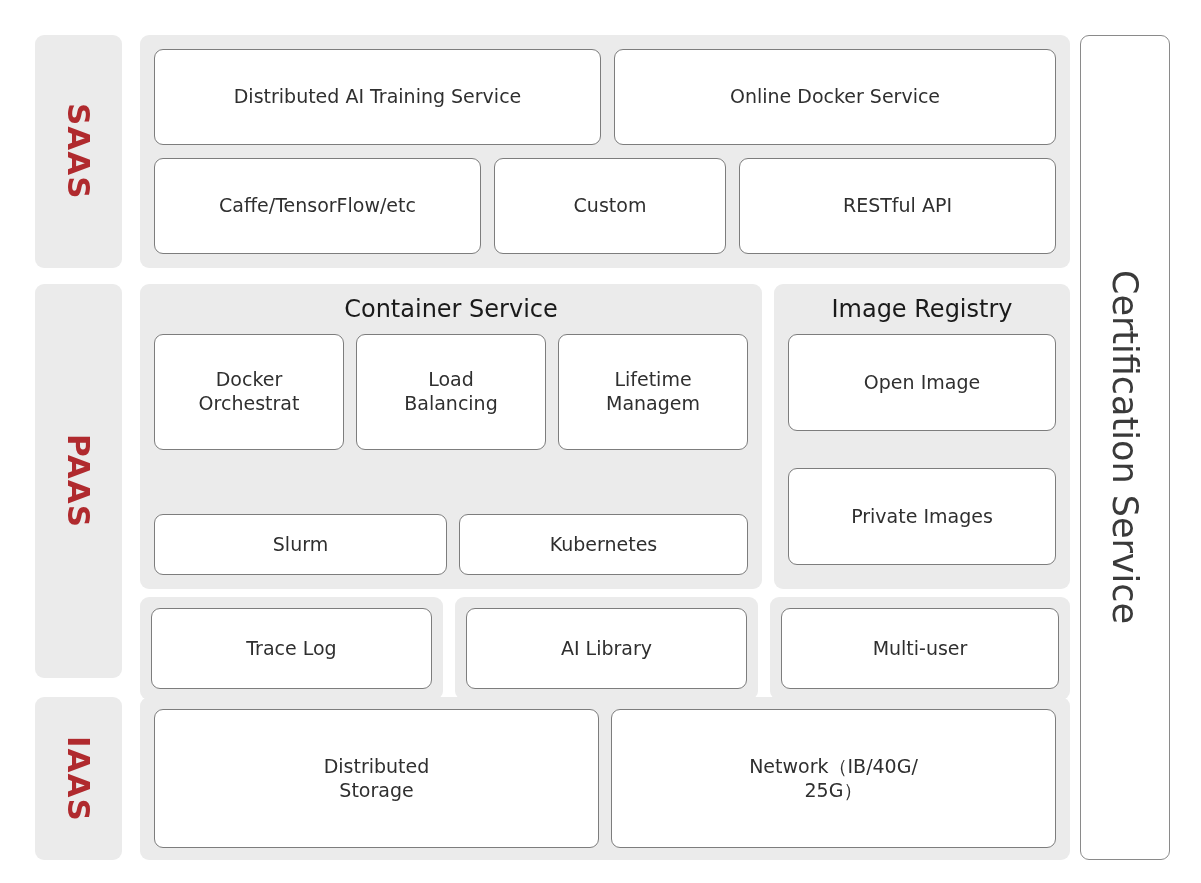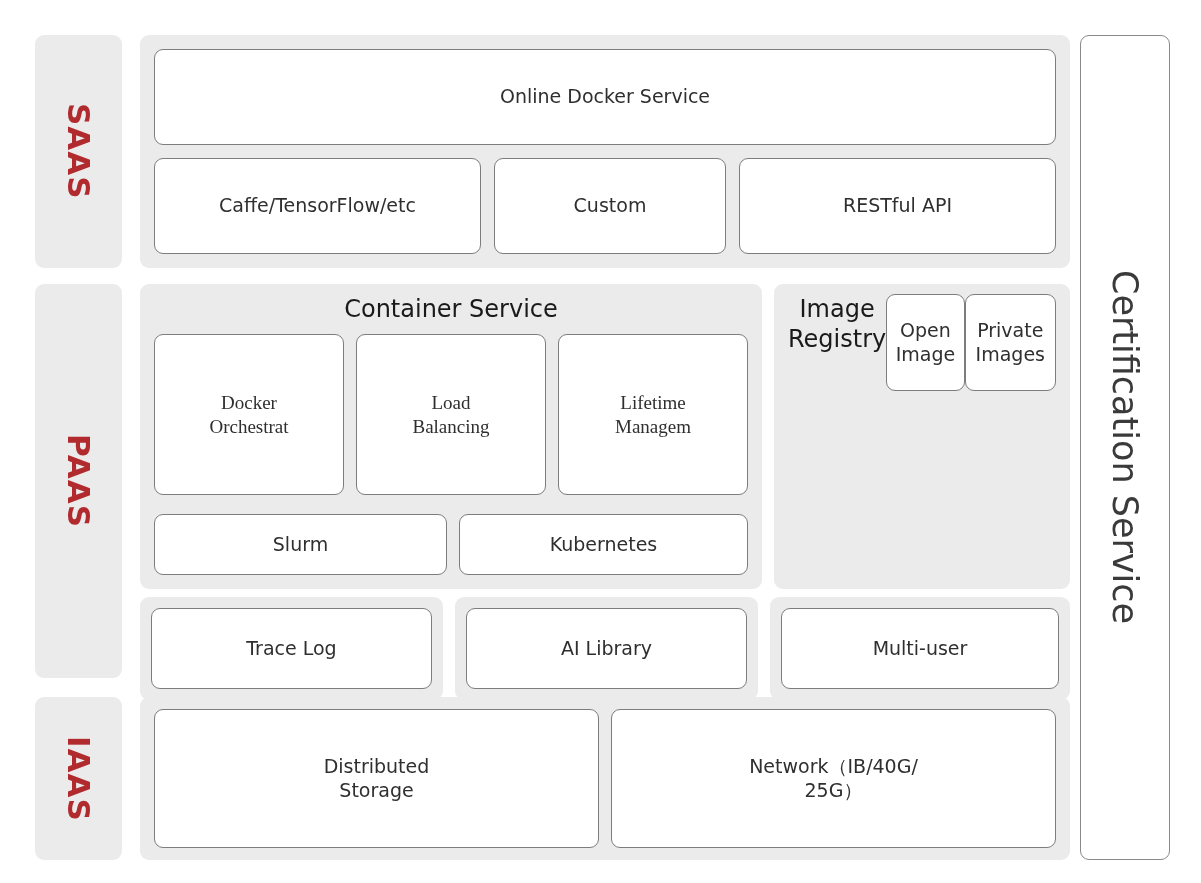--- a/index.html
+++ b/index.html
@@ -100,37 +100,36 @@
   }
   .panel-container-service {
     flex: 0 0 622px;
     padding: 10px 14px 14px 14px;
     box-sizing: border-box;
     display: flex;
     flex-direction: column;
   }
   .panel-image-registry {
     flex: 1 1 auto;
-    padding: 10px 14px 0 14px;
-    box-sizing: border-box;
-    display: flex;
-    flex-direction: row;
+    padding: 10px 14px 24px 14px;
+    box-sizing: border-box;
+    display: flex;
+    flex-direction: column;
   }
   .panel-title {
     text-align: center;
     font-size: 24px;
     color: #1a1a1a;
     line-height: 1.25;
     margin-bottom: 10px;
   }
   .cs-top {
     display: flex;
     gap: 12px;
-    height: 161px;
-    font-family: Liberation Serif, serif;
+    height: 116px;
   }
   .cs-top .card { flex: 1 1 0; height: 100%; }
   .cs-spacer { flex: 1 1 auto; min-height: 8px; }
   .cs-bottom {
     display: flex;
     gap: 12px;
     height: 61px;
     border-radius: 20px;
   }
   .cs-bottom .card { height: 100%; }
@@ -206,20 +205,21 @@
   </div>
   <div class="tier-label label-paas">
     <span>PAAS</span>
   </div>
   <div class="tier-label label-iaas">
     <span>IAAS</span>
   </div>
 
   <div class="gray-panel row-saas">
     <div class="saas-line">
+      <div class="card c-dist">Distributed AI Training Service</div>
       <div class="card c-online">Online Docker Service</div>
     </div>
     <div class="saas-line">
       <div class="card c-caffe">Caffe/TensorFlow/etc</div>
       <div class="card c-custom">Custom</div>
       <div class="card c-rest">RESTful API</div>
     </div>
   </div>
 
   <div class="paas-wrap">

